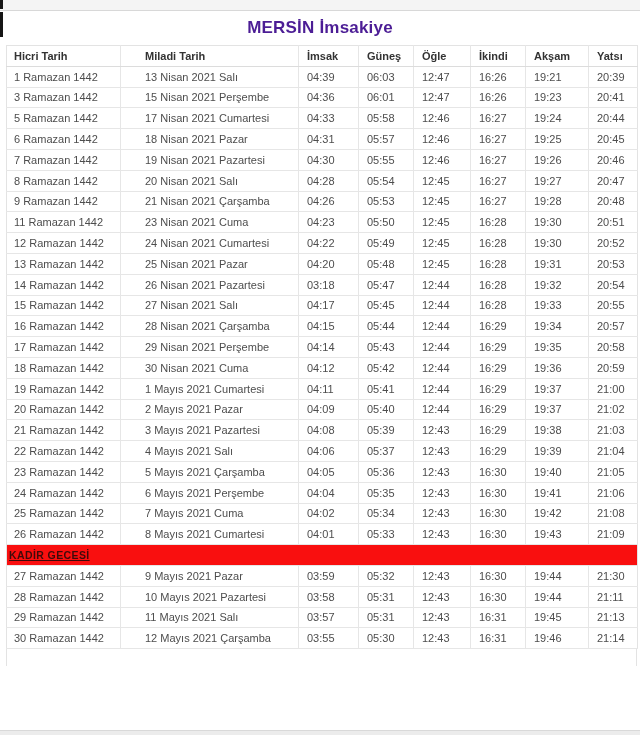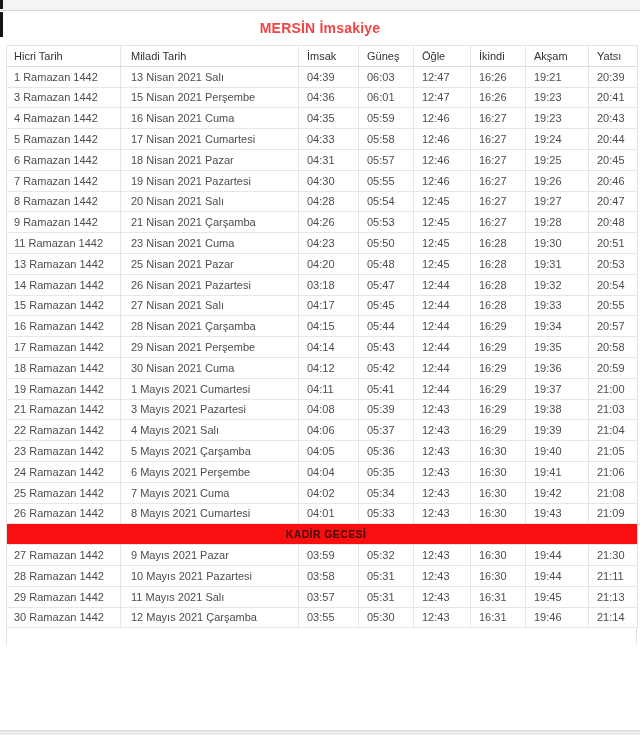--- a/index.html
+++ b/index.html
@@ -16,21 +16,21 @@
     border-bottom: 1px solid #d8d8d8;
   }
   .edge-strip-a, .edge-strip-b {
     position: absolute; left: 0; width: 3px; background: #151515; z-index: 5;
   }
   .edge-strip-a { top: 0; height: 9px; }
   .edge-strip-b { top: 12px; height: 25px; }
   .page-title {
     height: 34px;
     display: flex; align-items: center; justify-content: center;
-    font-size: 14px; font-weight: bold; color: #ef4444;
+    font-size: 17px; font-weight: bold; color: #4c1d95;
     letter-spacing: 0.2px;
   }
   .table-wrap {
     margin-left: 6px;
     margin-right: 3px;
   }
   table.imsakiye {
     width: 100%;
     border-collapse: collapse;
     table-layout: fixed;
@@ -42,34 +42,35 @@
     color: #4d4d4d;
     text-align: left;
     vertical-align: middle;
     border-right: 1px solid #e6e6e6;
     border-bottom: 1px solid #e6e6e6;
     padding-left: 8px;
     white-space: nowrap;
     overflow: hidden;
   }
   th {
-    font-weight: normal;
+    font-weight: bold;
     color: #333333;
     border-bottom: 1px solid #dcdcdc;
   }
   th:first-child, td:first-child { padding-left: 7px; }
-  th:nth-child(2), td:nth-child(2) { padding-left: 10px; }
+  th:nth-child(2), td:nth-child(2) { padding-left: 24px; }
   th:last-child, td:last-child { border-right: none; }
   tr.banner-row td {
-    text-align: center;
+    text-align: left;
     font-weight: bold;
     font-size: 10.5px;
     letter-spacing: 0.4px;
-    padding-left: 8px;
+    padding-left: 2px;
     border-right: none;
+    text-decoration: underline;
   }
   .footer-space {
     height: 17px;
     margin-left: 6px;
     margin-right: 3px;
     border-left: 1px solid #e3e3e3;
     border-right: 1px solid #e3e3e3;
     background: #ffffff;
   }
   .bottom-strip {
@@ -126,30 +127,20 @@
           <td>3 Ramazan 1442</td>
           <td>15 Nisan 2021 Perşembe</td>
           <td>04:36</td>
           <td>06:01</td>
           <td>12:47</td>
           <td>16:26</td>
           <td>19:23</td>
           <td>20:41</td>
         </tr>
         <tr>
-          <td>4 Ramazan 1442</td>
-          <td>16 Nisan 2021 Cuma</td>
-          <td>04:35</td>
-          <td>05:59</td>
-          <td>12:46</td>
-          <td>16:27</td>
-          <td>19:23</td>
-          <td>20:43</td>
-        </tr>
-        <tr>
           <td>5 Ramazan 1442</td>
           <td>17 Nisan 2021 Cumartesi</td>
           <td>04:33</td>
           <td>05:58</td>
           <td>12:46</td>
           <td>16:27</td>
           <td>19:24</td>
           <td>20:44</td>
         </tr>
         <tr>
@@ -196,20 +187,30 @@
           <td>11 Ramazan 1442</td>
           <td>23 Nisan 2021 Cuma</td>
           <td>04:23</td>
           <td>05:50</td>
           <td>12:45</td>
           <td>16:28</td>
           <td>19:30</td>
           <td>20:51</td>
         </tr>
         <tr>
+          <td>12 Ramazan 1442</td>
+          <td>24 Nisan 2021 Cumartesi</td>
+          <td>04:22</td>
+          <td>05:49</td>
+          <td>12:45</td>
+          <td>16:28</td>
+          <td>19:30</td>
+          <td>20:52</td>
+        </tr>
+        <tr>
           <td>13 Ramazan 1442</td>
           <td>25 Nisan 2021 Pazar</td>
           <td>04:20</td>
           <td>05:48</td>
           <td>12:45</td>
           <td>16:28</td>
           <td>19:31</td>
           <td>20:53</td>
         </tr>
         <tr>
@@ -266,20 +267,30 @@
           <td>19 Ramazan 1442</td>
           <td>1 Mayıs 2021 Cumartesi</td>
           <td>04:11</td>
           <td>05:41</td>
           <td>12:44</td>
           <td>16:29</td>
           <td>19:37</td>
           <td>21:00</td>
         </tr>
         <tr>
+          <td>20 Ramazan 1442</td>
+          <td>2 Mayıs 2021 Pazar</td>
+          <td>04:09</td>
+          <td>05:40</td>
+          <td>12:44</td>
+          <td>16:29</td>
+          <td>19:37</td>
+          <td>21:02</td>
+        </tr>
+        <tr>
           <td>21 Ramazan 1442</td>
           <td>3 Mayıs 2021 Pazartesi</td>
           <td>04:08</td>
           <td>05:39</td>
           <td>12:43</td>
           <td>16:29</td>
           <td>19:38</td>
           <td>21:03</td>
         </tr>
         <tr>

